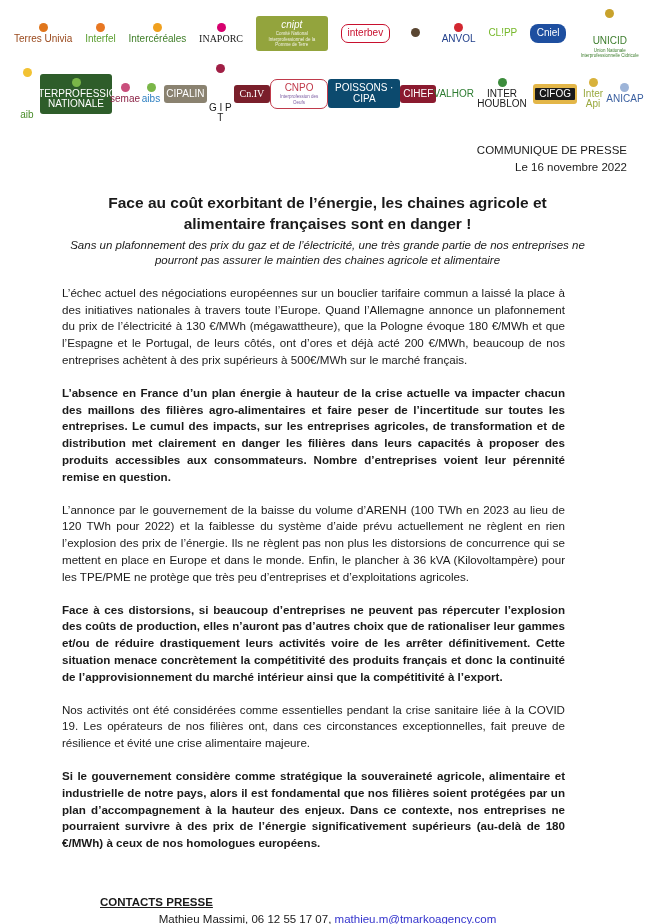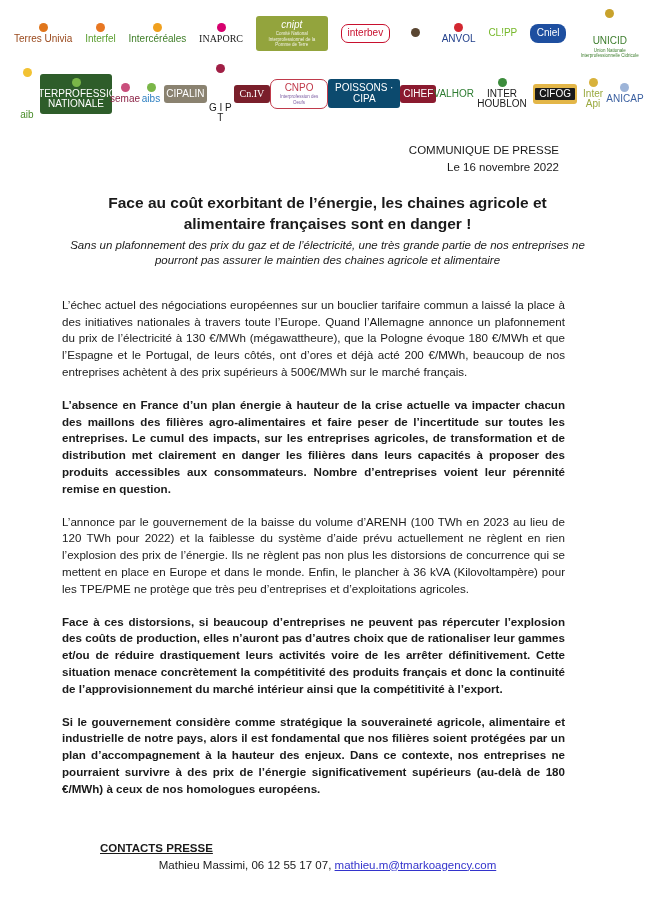--- a/index.html
+++ b/index.html
@@ -15,26 +15,26 @@
     text-align:center;gap:1px;max-width:62px;min-width:26px;}
   .licon{width:9px;height:9px;border-radius:50%;display:block;margin-bottom:1px;}
   .ltext{font-weight:normal;font-size:10px;line-height:1.05;white-space:normal;}
   .lsub{font-size:4.5px;line-height:1.15;}
   .logo.boxed{padding:4px 5px;border-radius:3px;}
   .logo.outlined{border:1.5px solid;border-radius:7px;padding:3px 6px;}
   .ltext.labelbg{padding:1px 4px;border-radius:1px;}
   .ltext.serif{font-family:"Liberation Serif",serif;}
   .ltext.script{font-style:italic;}
   
-  .meta{padding:16px 96px 0 0;text-align:right;font-size:11.5px;line-height:17px;}
+  .meta{padding:16px 28px 0 0;text-align:right;font-size:11.5px;line-height:17px;}
   
   .title{font-size:15.5px;font-weight:bold;text-align:center;
     margin:16px 70px 4px 70px;line-height:21px;}
   .subtitle{font-style:italic;font-size:11.5px;text-align:center;
-    margin:2px 62px 12px 62px;line-height:15.5px;}
+    margin:2px 62px 0 62px;line-height:15.5px;}
   
   .content{padding:16px 90px 0 62px;}
   .content p{font-size:11.6px;line-height:16.8px;text-align:justify;
     margin:0 0 16px 0;}
   .content p.bold{font-weight:bold;}
   
   .contacts{padding:28px 62px 0 62px;font-size:11.5px;}
   .contacts-heading{font-weight:bold;text-decoration:underline;margin-left:38px;}
   .contact-line{text-align:center;margin-top:5px;}
   .contact-line a{color:#3333cc;text-decoration:underline;}
@@ -150,20 +150,21 @@
   </div>
 
   <div class="title">Face au coût exorbitant de l’énergie, les chaines agricole et alimentaire françaises sont en danger !</div>
   <div class="subtitle">Sans un plafonnement des prix du gaz et de l’électricité, une très grande partie de nos entreprises ne pourront pas assurer le maintien des chaines agricole et alimentaire</div>
 
   <div class="content">
     <p>L’échec actuel des négociations européennes sur un bouclier tarifaire commun a laissé la place à des initiatives nationales à travers toute l’Europe. Quand l’Allemagne annonce un plafonnement du prix de l’électricité à 130 €/MWh (mégawattheure), que la Pologne évoque 180 €/MWh et que l’Espagne et le Portugal, de leurs côtés, ont d’ores et déjà acté 200 €/MWh, beaucoup de nos entreprises achètent à des prix supérieurs à 500€/MWh sur le marché français.</p>
     <p class="bold">L’absence en France d’un plan énergie à hauteur de la crise actuelle va impacter chacun des maillons des filières agro-alimentaires et faire peser de l’incertitude sur toutes les entreprises. Le cumul des impacts, sur les entreprises agricoles, de transformation et de distribution met clairement en danger les filières dans leurs capacités à proposer des produits accessibles aux consommateurs. Nombre d’entreprises voient leur pérennité remise en question.</p>
     <p>L’annonce par le gouvernement de la baisse du volume d’ARENH (100 TWh en 2023 au lieu de 120 TWh pour 2022) et la faiblesse du système d’aide prévu actuellement ne règlent en rien l’explosion des prix de l’énergie. Ils ne règlent pas non plus les distorsions de concurrence qui se mettent en place en Europe et dans le monde. Enfin, le plancher à 36 kVA (Kilovoltampère) pour les TPE/PME ne protège que très peu d’entreprises et d’exploitations agricoles.</p>
     <p class="bold">Face à ces distorsions, si beaucoup d’entreprises ne peuvent pas répercuter l’explosion des coûts de production, elles n’auront pas d’autres choix que de rationaliser leur gammes et/ou de réduire drastiquement leurs activités voire de les arrêter définitivement. Cette situation menace concrètement la compétitivité des produits français et donc la continuité de l’approvisionnement du marché intérieur ainsi que la compétitivité à l’export.</p>
+    <p>Nos activités ont été considérées comme essentielles pendant la crise sanitaire liée à la COVID 19. Les opérateurs de nos filières ont, dans ces circonstances exceptionnelles, fait preuve de résilience et évité une crise alimentaire majeure.</p>
     <p class="bold">Si le gouvernement considère comme stratégique la souveraineté agricole, alimentaire et industrielle de notre pays, alors il est fondamental que nos filières soient protégées par un plan d’accompagnement à la hauteur des enjeux. Dans ce contexte, nos entreprises ne pourraient survivre à des prix de l’énergie significativement supérieurs (au-delà de 180 €/MWh) à ceux de nos homologues européens.</p>
   </div>
 
   <div class="contacts">
     <span class="contacts-heading">CONTACTS PRESSE</span>
     <div class="contact-line">
       <span>Mathieu Massimi, 06 12 55 17 07,</span>
       <a href="#">mathieu.m@tmarkoagency.com</a>
     </div>
   </div>

